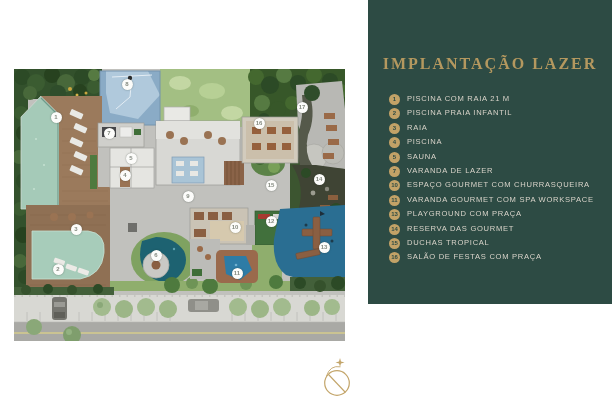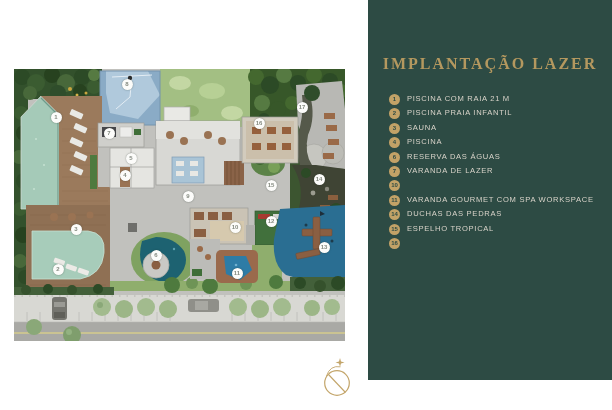--- a/index.html
+++ b/index.html
@@ -14,21 +14,21 @@
   .marker{
     position:absolute;width:11px;height:11px;margin:-5.5px 0 0 -5.5px;
     border-radius:50%;background:#fcfcfa;color:#848a80;
     font:700 6px/11px "Liberation Sans", sans-serif;text-align:center;
     box-shadow:0 0 1.5px rgba(30,40,30,.55);
   }
   
   .logo{position:absolute;left:320px;top:356px;}
   
   .panel{
-    position:absolute;left:368px;top:0;width:244px;height:380px;
+    position:absolute;left:368px;top:0;width:244px;height:304px;
     background:var(--panel-bg,#2d4b44);
   }
   .panel-title{
     position:absolute;top:55px;left:0;width:100%;margin:0;
     text-align:center;
     font-family:"Liberation Serif", serif;
     font-size:16px;font-weight:700;letter-spacing:2px;
     color:var(--title-gold,#b4985f);
   }
   #legend-list{position:absolute;top:94px;left:21px;right:6px;margin:0;padding:0;list-style:none;}
@@ -351,46 +351,52 @@
       <li class="legend-row">
         <span class="badge">1</span>
         <span class="legend-label">PISCINA COM RAIA 21 M</span>
       </li>
       <li class="legend-row">
         <span class="badge">2</span>
         <span class="legend-label">PISCINA PRAIA INFANTIL</span>
       </li>
       <li class="legend-row">
         <span class="badge">3</span>
-        <span class="legend-label">SAUNA</span>
+        <span class="legend-label">RAIA</span>
       </li>
       <li class="legend-row">
         <span class="badge">4</span>
         <span class="legend-label">PISCINA</span>
       </li>
       <li class="legend-row">
-        <span class="badge">6</span>
-        <span class="legend-label">RESERVA DAS ÁGUAS</span>
+        <span class="badge">5</span>
+        <span class="legend-label">SAUNA</span>
       </li>
       <li class="legend-row">
         <span class="badge">7</span>
         <span class="legend-label">VARANDA DE LAZER</span>
       </li>
       <li class="legend-row">
         <span class="badge">10</span>
+        <span class="legend-label">ESPAÇO GOURMET COM CHURRASQUEIRA</span>
       </li>
       <li class="legend-row">
         <span class="badge">11</span>
         <span class="legend-label">VARANDA GOURMET COM SPA WORKSPACE</span>
       </li>
       <li class="legend-row">
+        <span class="badge">13</span>
+        <span class="legend-label">PLAYGROUND COM PRAÇA</span>
+      </li>
+      <li class="legend-row">
         <span class="badge">14</span>
-        <span class="legend-label">DUCHAS DAS PEDRAS</span>
+        <span class="legend-label">RESERVA DAS GOURMET</span>
       </li>
       <li class="legend-row">
         <span class="badge">15</span>
-        <span class="legend-label">ESPELHO TROPICAL</span>
+        <span class="legend-label">DUCHAS TROPICAL</span>
       </li>
       <li class="legend-row">
         <span class="badge">16</span>
+        <span class="legend-label">SALÃO DE FESTAS COM PRAÇA</span>
       </li>
     </ul>
 </aside>
 
 </body></html>

